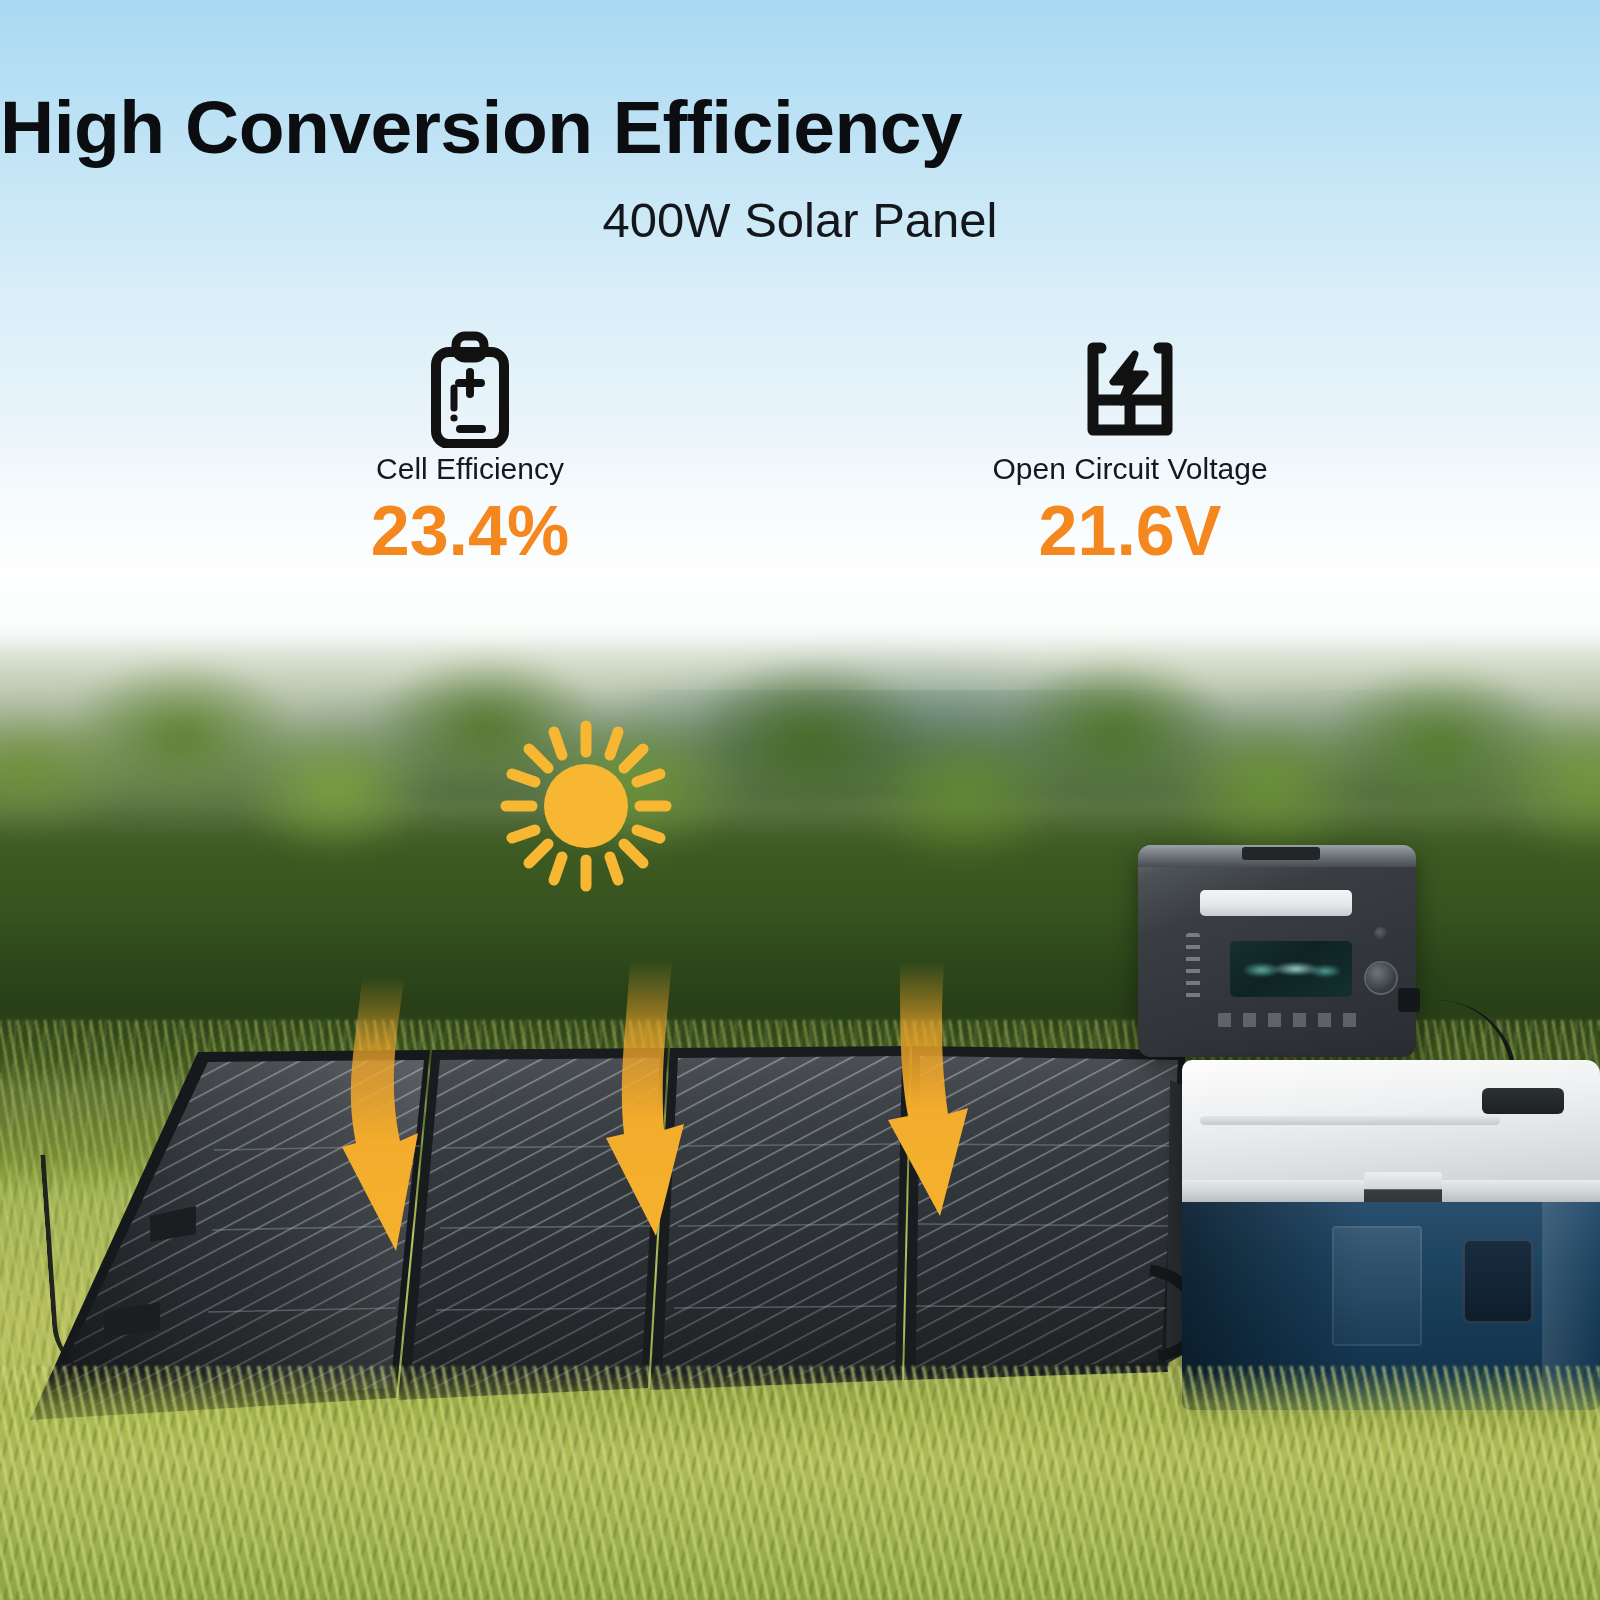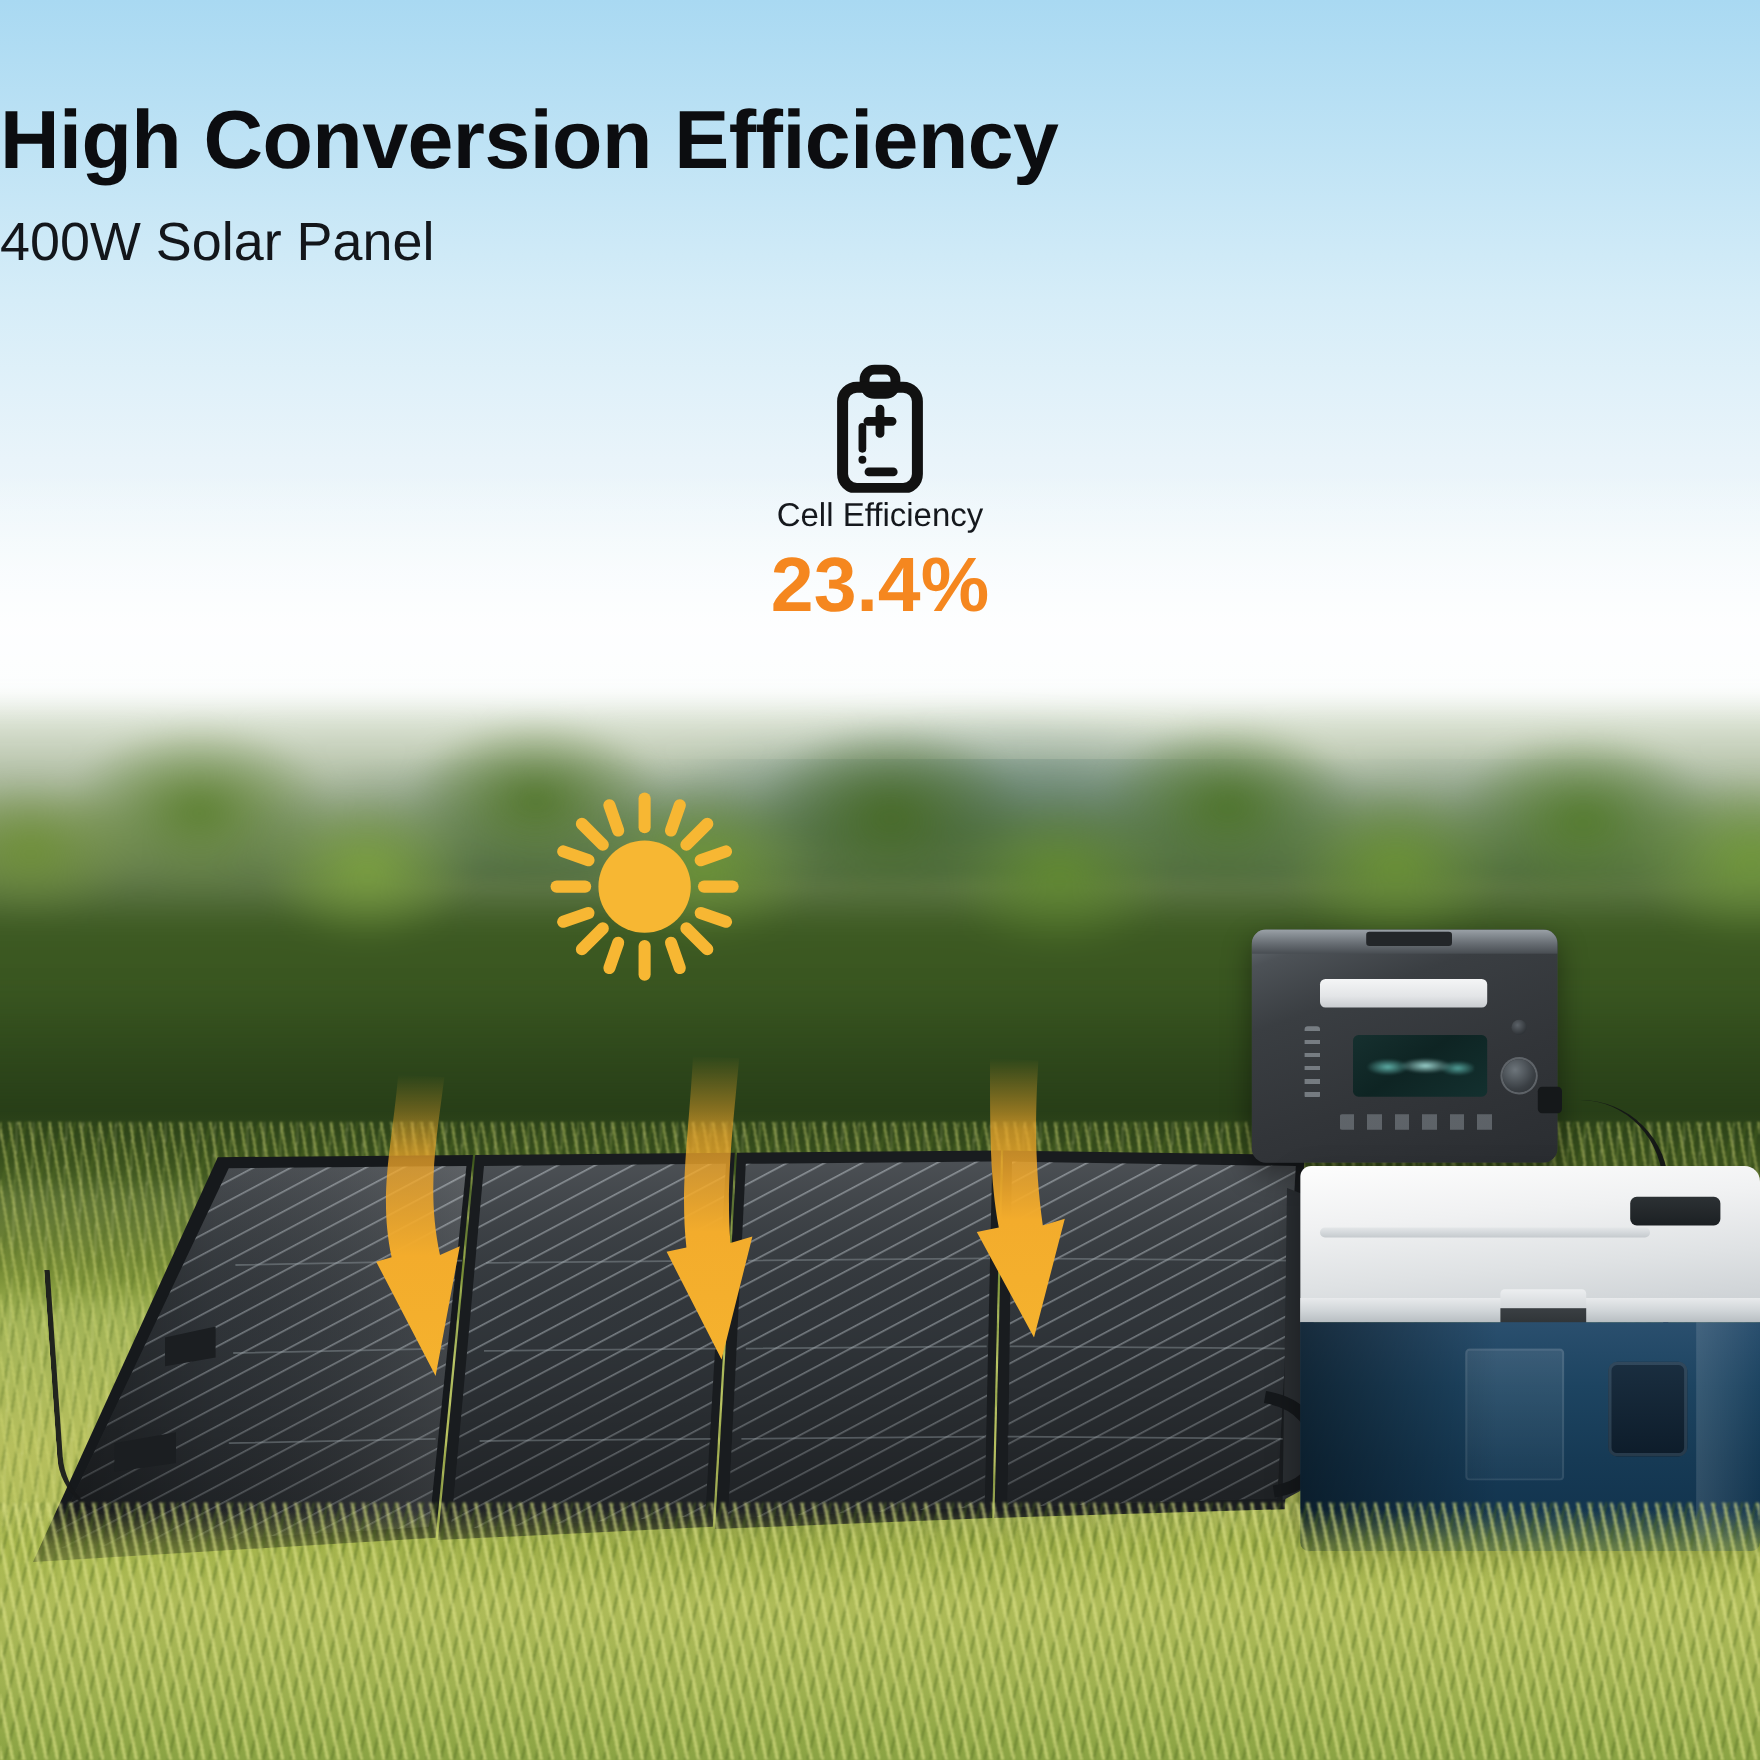--- a/index.html
+++ b/index.html
@@ -79,21 +79,21 @@
     filter:blur(18px);
   }
 
   
   .headline{
     position:absolute;left:0;top:90px;width:1600px;
     font-size:75px;font-weight:bold;color:#0c0d10;letter-spacing:-0.5px;
     line-height:1;
   }
   .subline{
-    position:absolute;left:0;top:196px;width:1600px;
+    position:absolute;left:0;top:196px;width:1600px;text-align:center;
     font-size:49px;font-weight:normal;color:#13161b;line-height:1;
   }
 
   
   .features{
     position:absolute;left:140px;top:330px;width:1320px;height:260px;
     display:flex;
     justify-content:center;
   }
   .feature{flex:1;display:flex;flex-direction:column;align-items:center;}
@@ -277,20 +277,32 @@
           <path d="M54 42 V64 M43 53 H65" stroke="#111" stroke-width="8" stroke-linecap="round"></path>
           <path d="M38 58 V78" stroke="#111" stroke-width="7" stroke-linecap="round"></path>
           <circle cx="38" cy="88" r="3.6" fill="#111"></circle>
           <path d="M44 99 H66" stroke="#111" stroke-width="8" stroke-linecap="round"></path>
         </svg>
       </div>
       <div class="f-label">Cell Efficiency</div>
       <div class="f-value">23.4%</div>
     </div>
 
+    <div class="feature">
+      <div class="f-icon">
+        <svg width="118" height="118" viewBox="0 0 118 118" xmlns="http://www.w3.org/2000/svg">
+          <path d="M30 18 H22 V100 H96 V18 H88" fill="none" stroke="#111" stroke-width="11" stroke-linecap="round" stroke-linejoin="round"></path>
+          <path d="M22 70 H96" stroke="#111" stroke-width="11"></path>
+          <path d="M59 70 V100" stroke="#111" stroke-width="11"></path>
+          <path d="M64 24 L42 52 H58 L50 72 L74 44 H57 Z" fill="#111" stroke="#111" stroke-width="7" stroke-linejoin="round"></path>
+        </svg>
+      </div>
+      <div class="f-label">Open Circuit Voltage</div>
+      <div class="f-value">21.6V</div>
+    </div>
 
 
   </div>
 
   <div class="panel-wrap">
     <svg width="1260" height="450" viewBox="0 0 1260 450" xmlns="http://www.w3.org/2000/svg">
       <defs>
         <pattern id="cells" width="16" height="16" patternUnits="userSpaceOnUse" patternTransform="rotate(62)">
           <rect width="16" height="16" fill="#33383d"></rect>
           <rect width="1.5" height="16" fill="#b9c2c8" opacity=".55"></rect>

